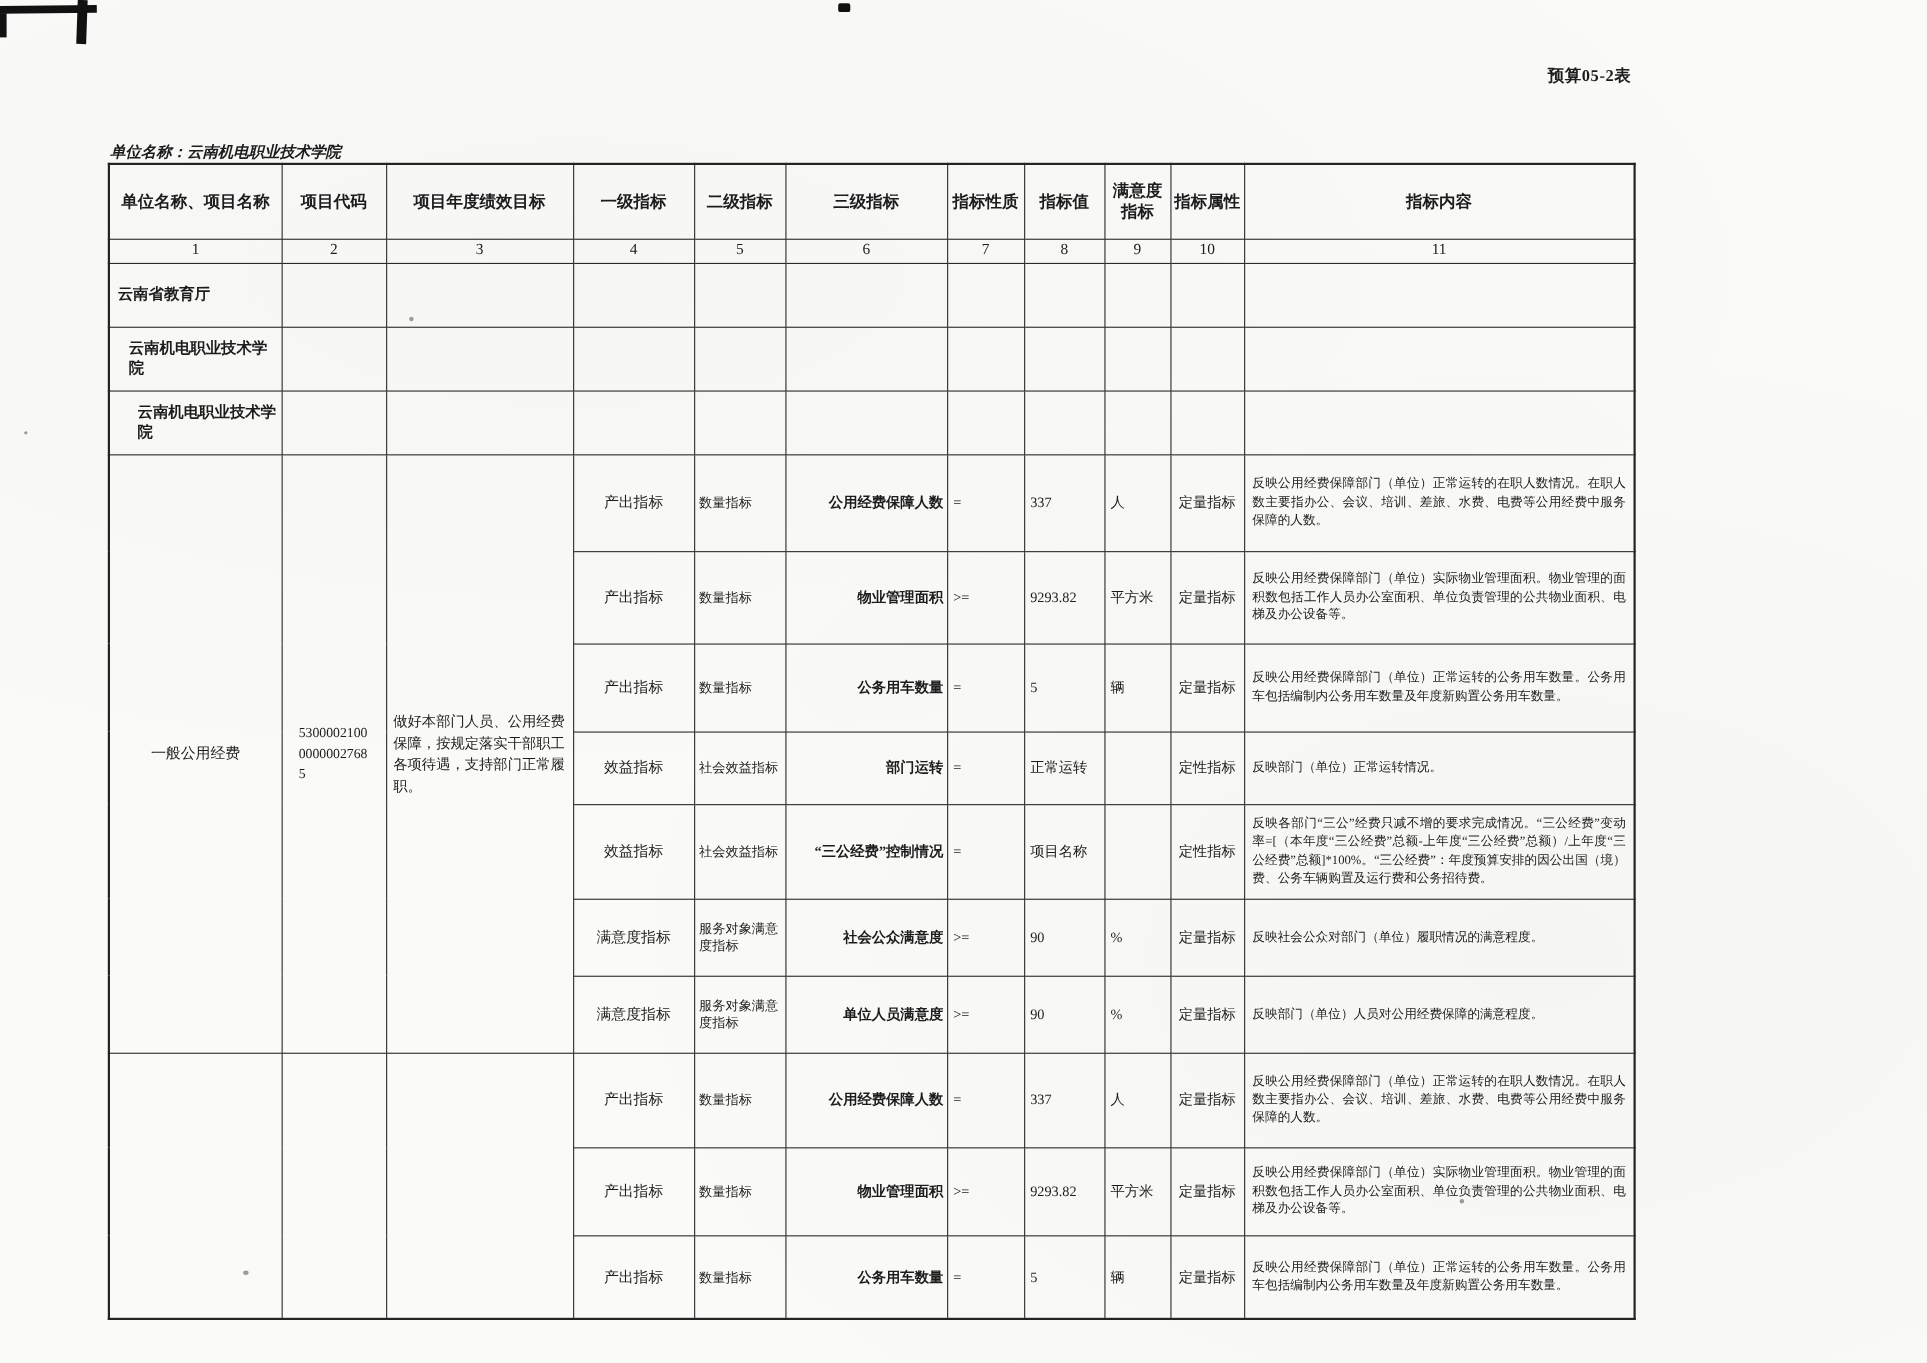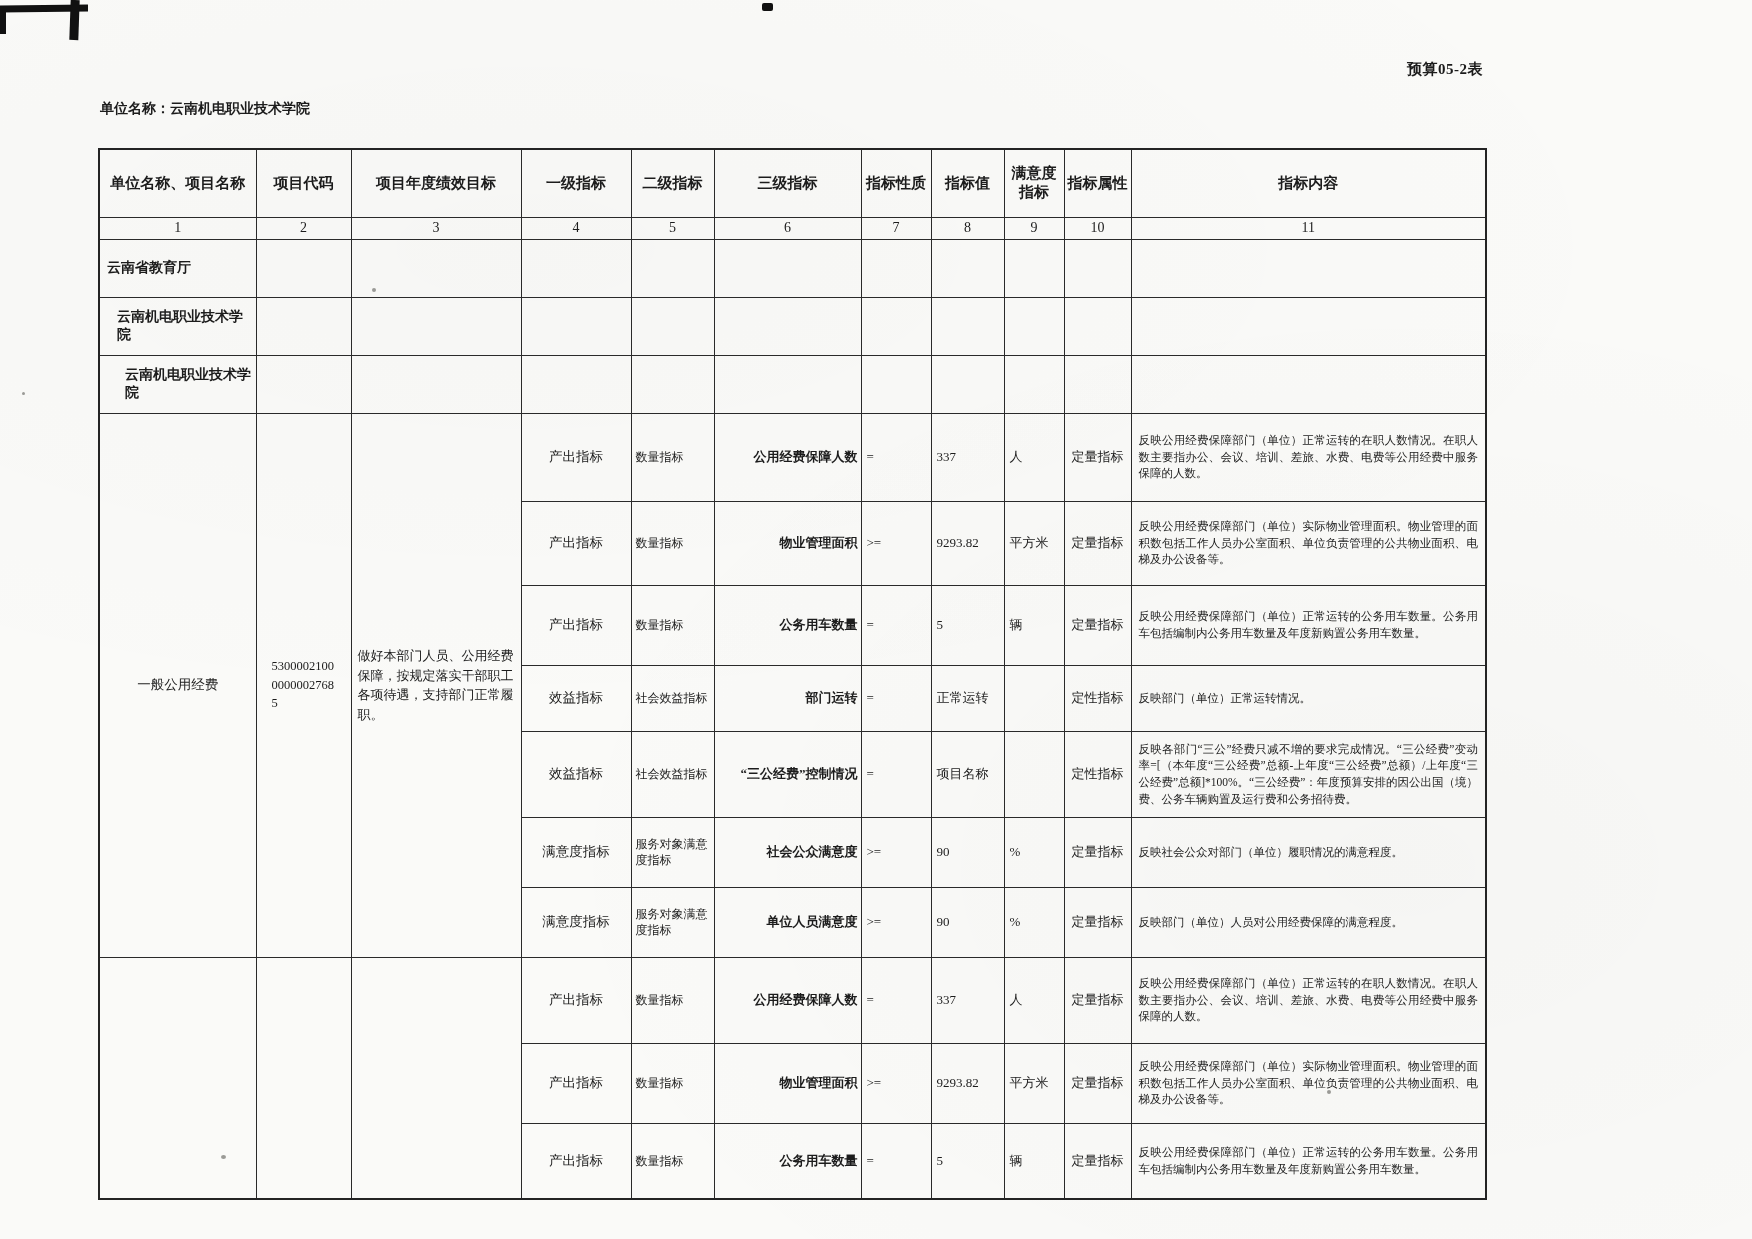--- a/index.html
+++ b/index.html
@@ -18,22 +18,22 @@
   }
   .form-code{
     position:absolute; top:60px; right:269px;
     font-size:15px; font-weight:bold; letter-spacing:0.5px;
   }
   .doc-title{
     position:absolute; top:76px; left:98px; width:1387px;
     text-align:center; font-size:30px; font-weight:bold; letter-spacing:2px;
   }
   .unit-line{
-    position:absolute; top:100px; left:100px;
-    font-size:14px; font-weight:bold;
+    position:absolute; top:130px; left:100px;
+    font-size:14px; font-weight:bold;font-style:italic;
   }
   table.main{
     position:absolute; top:148px; left:98px; width:1387px;
     border-collapse:collapse; table-layout:fixed;
     border:2px solid #242424;
   }
   table.main th, table.main td{
     border:1.5px solid #2a2a2a;
     vertical-align:middle;
     overflow:hidden;

